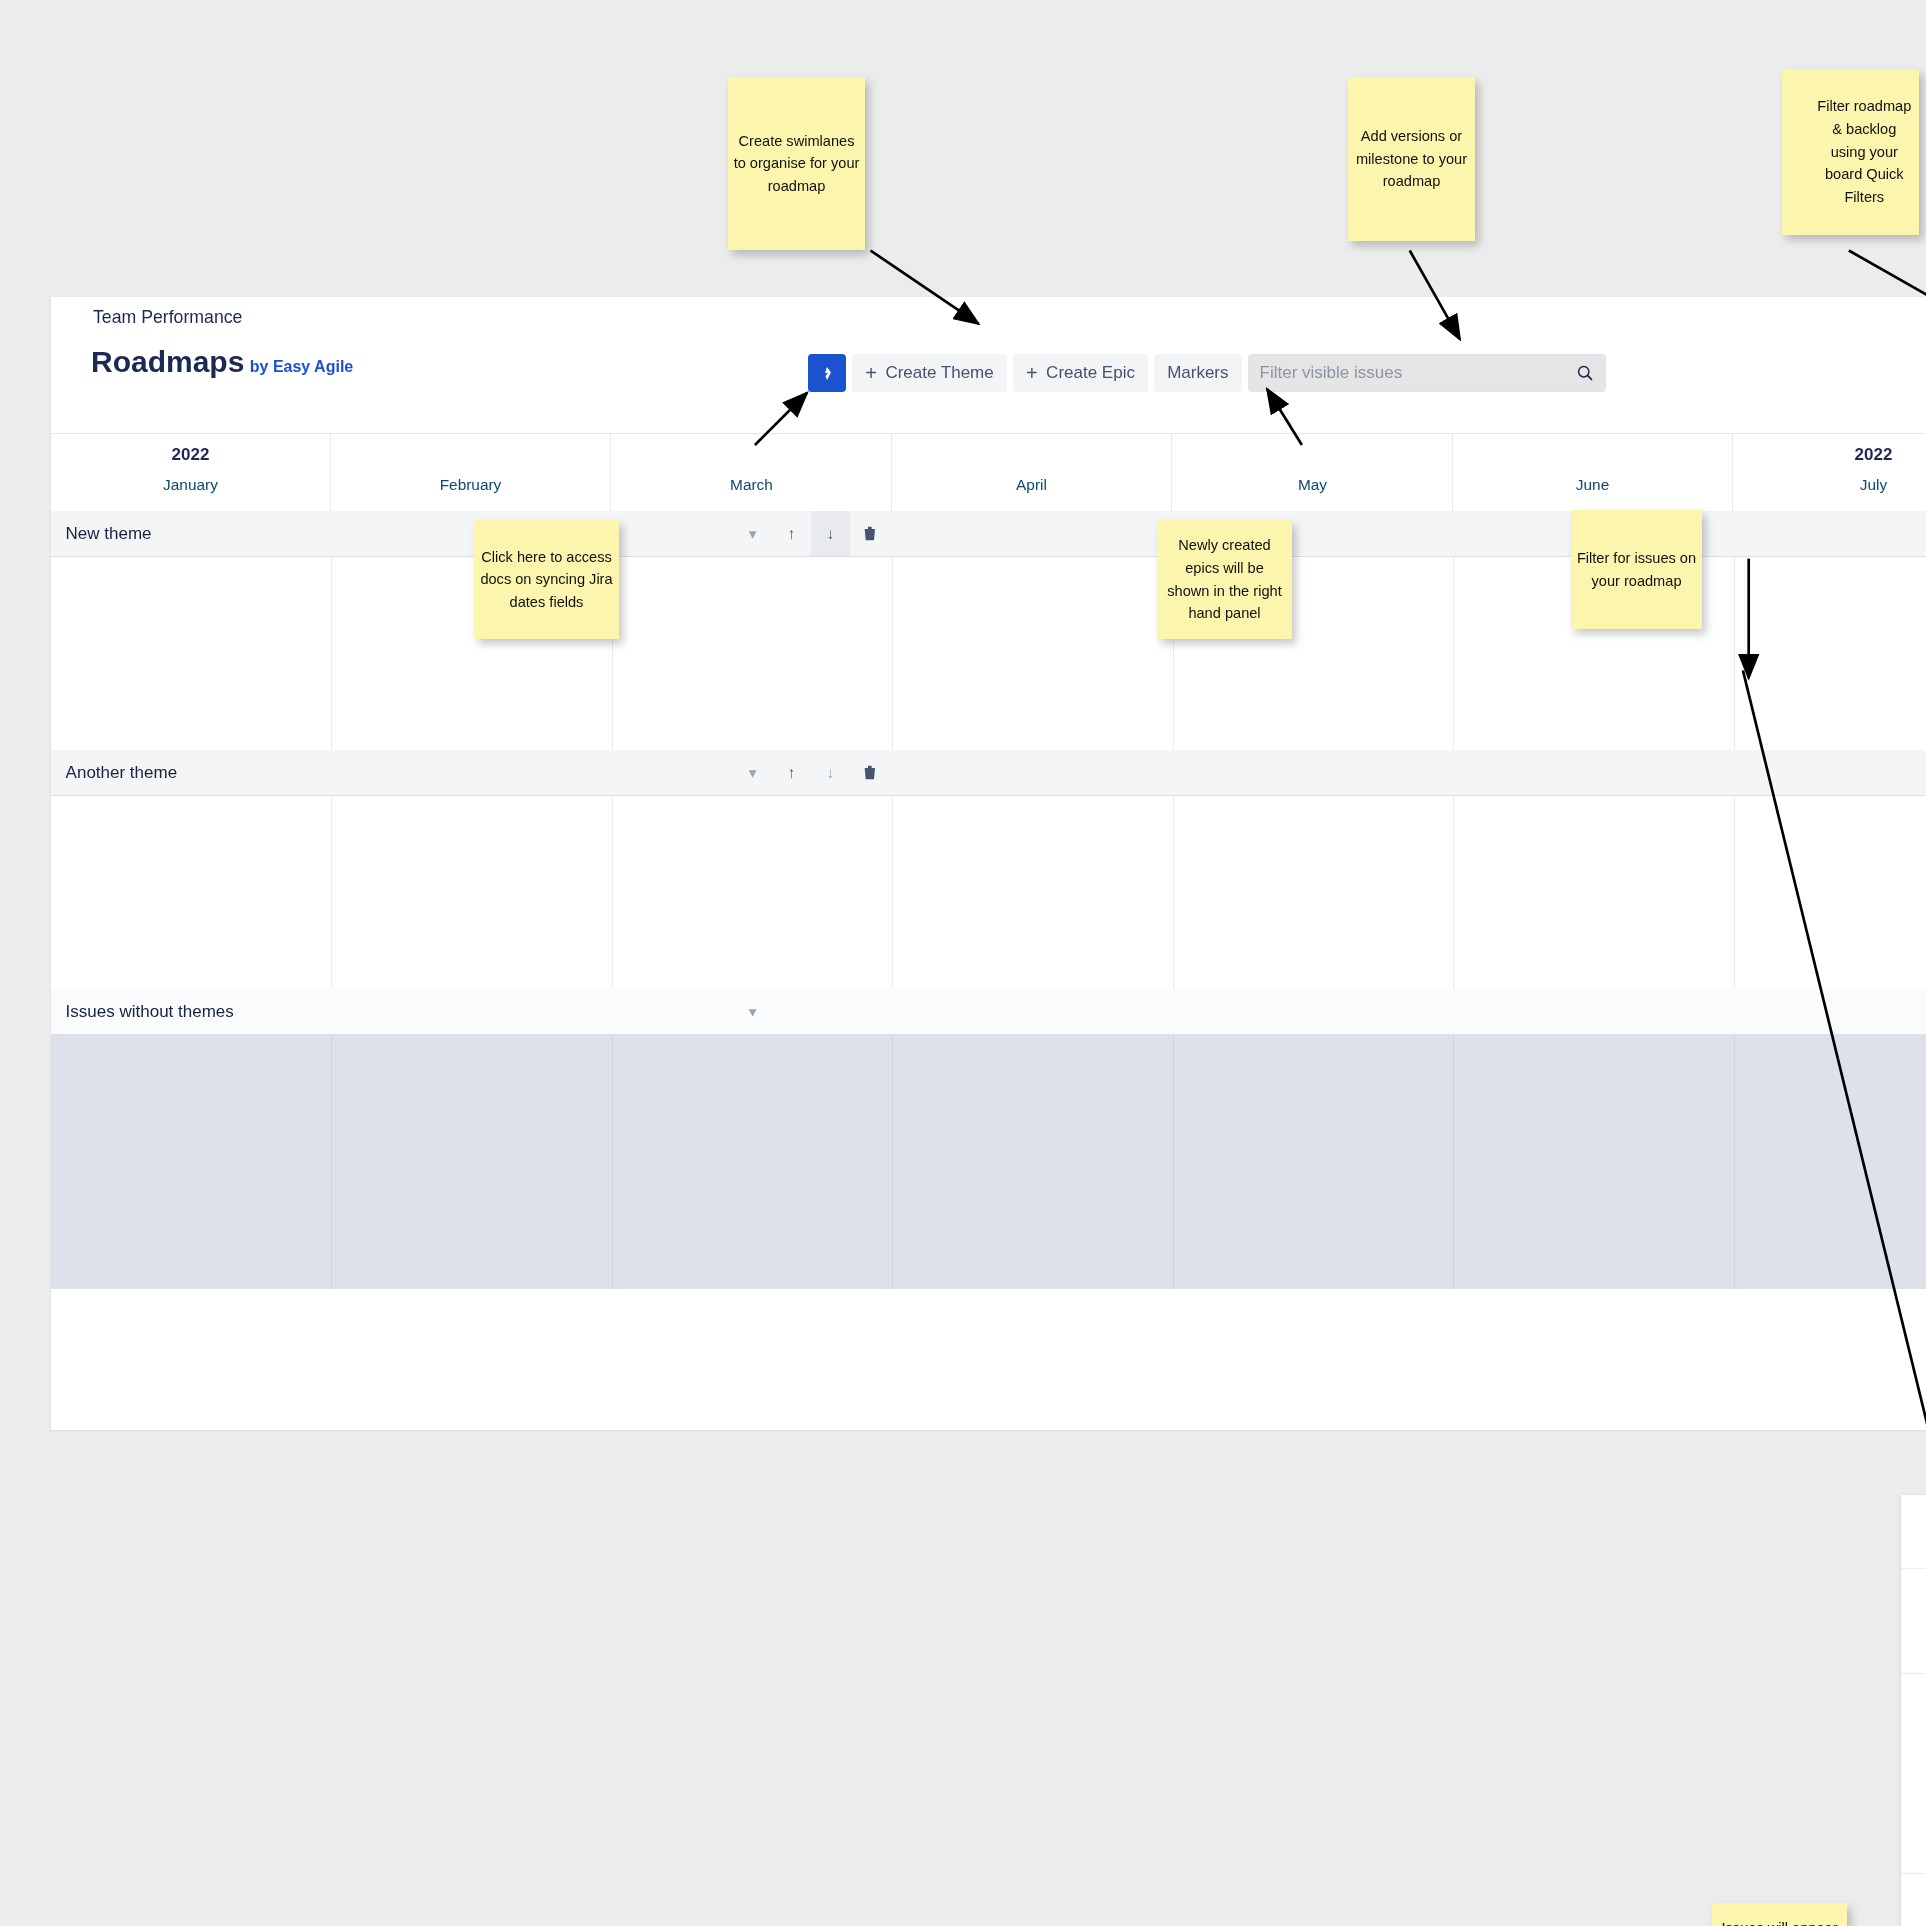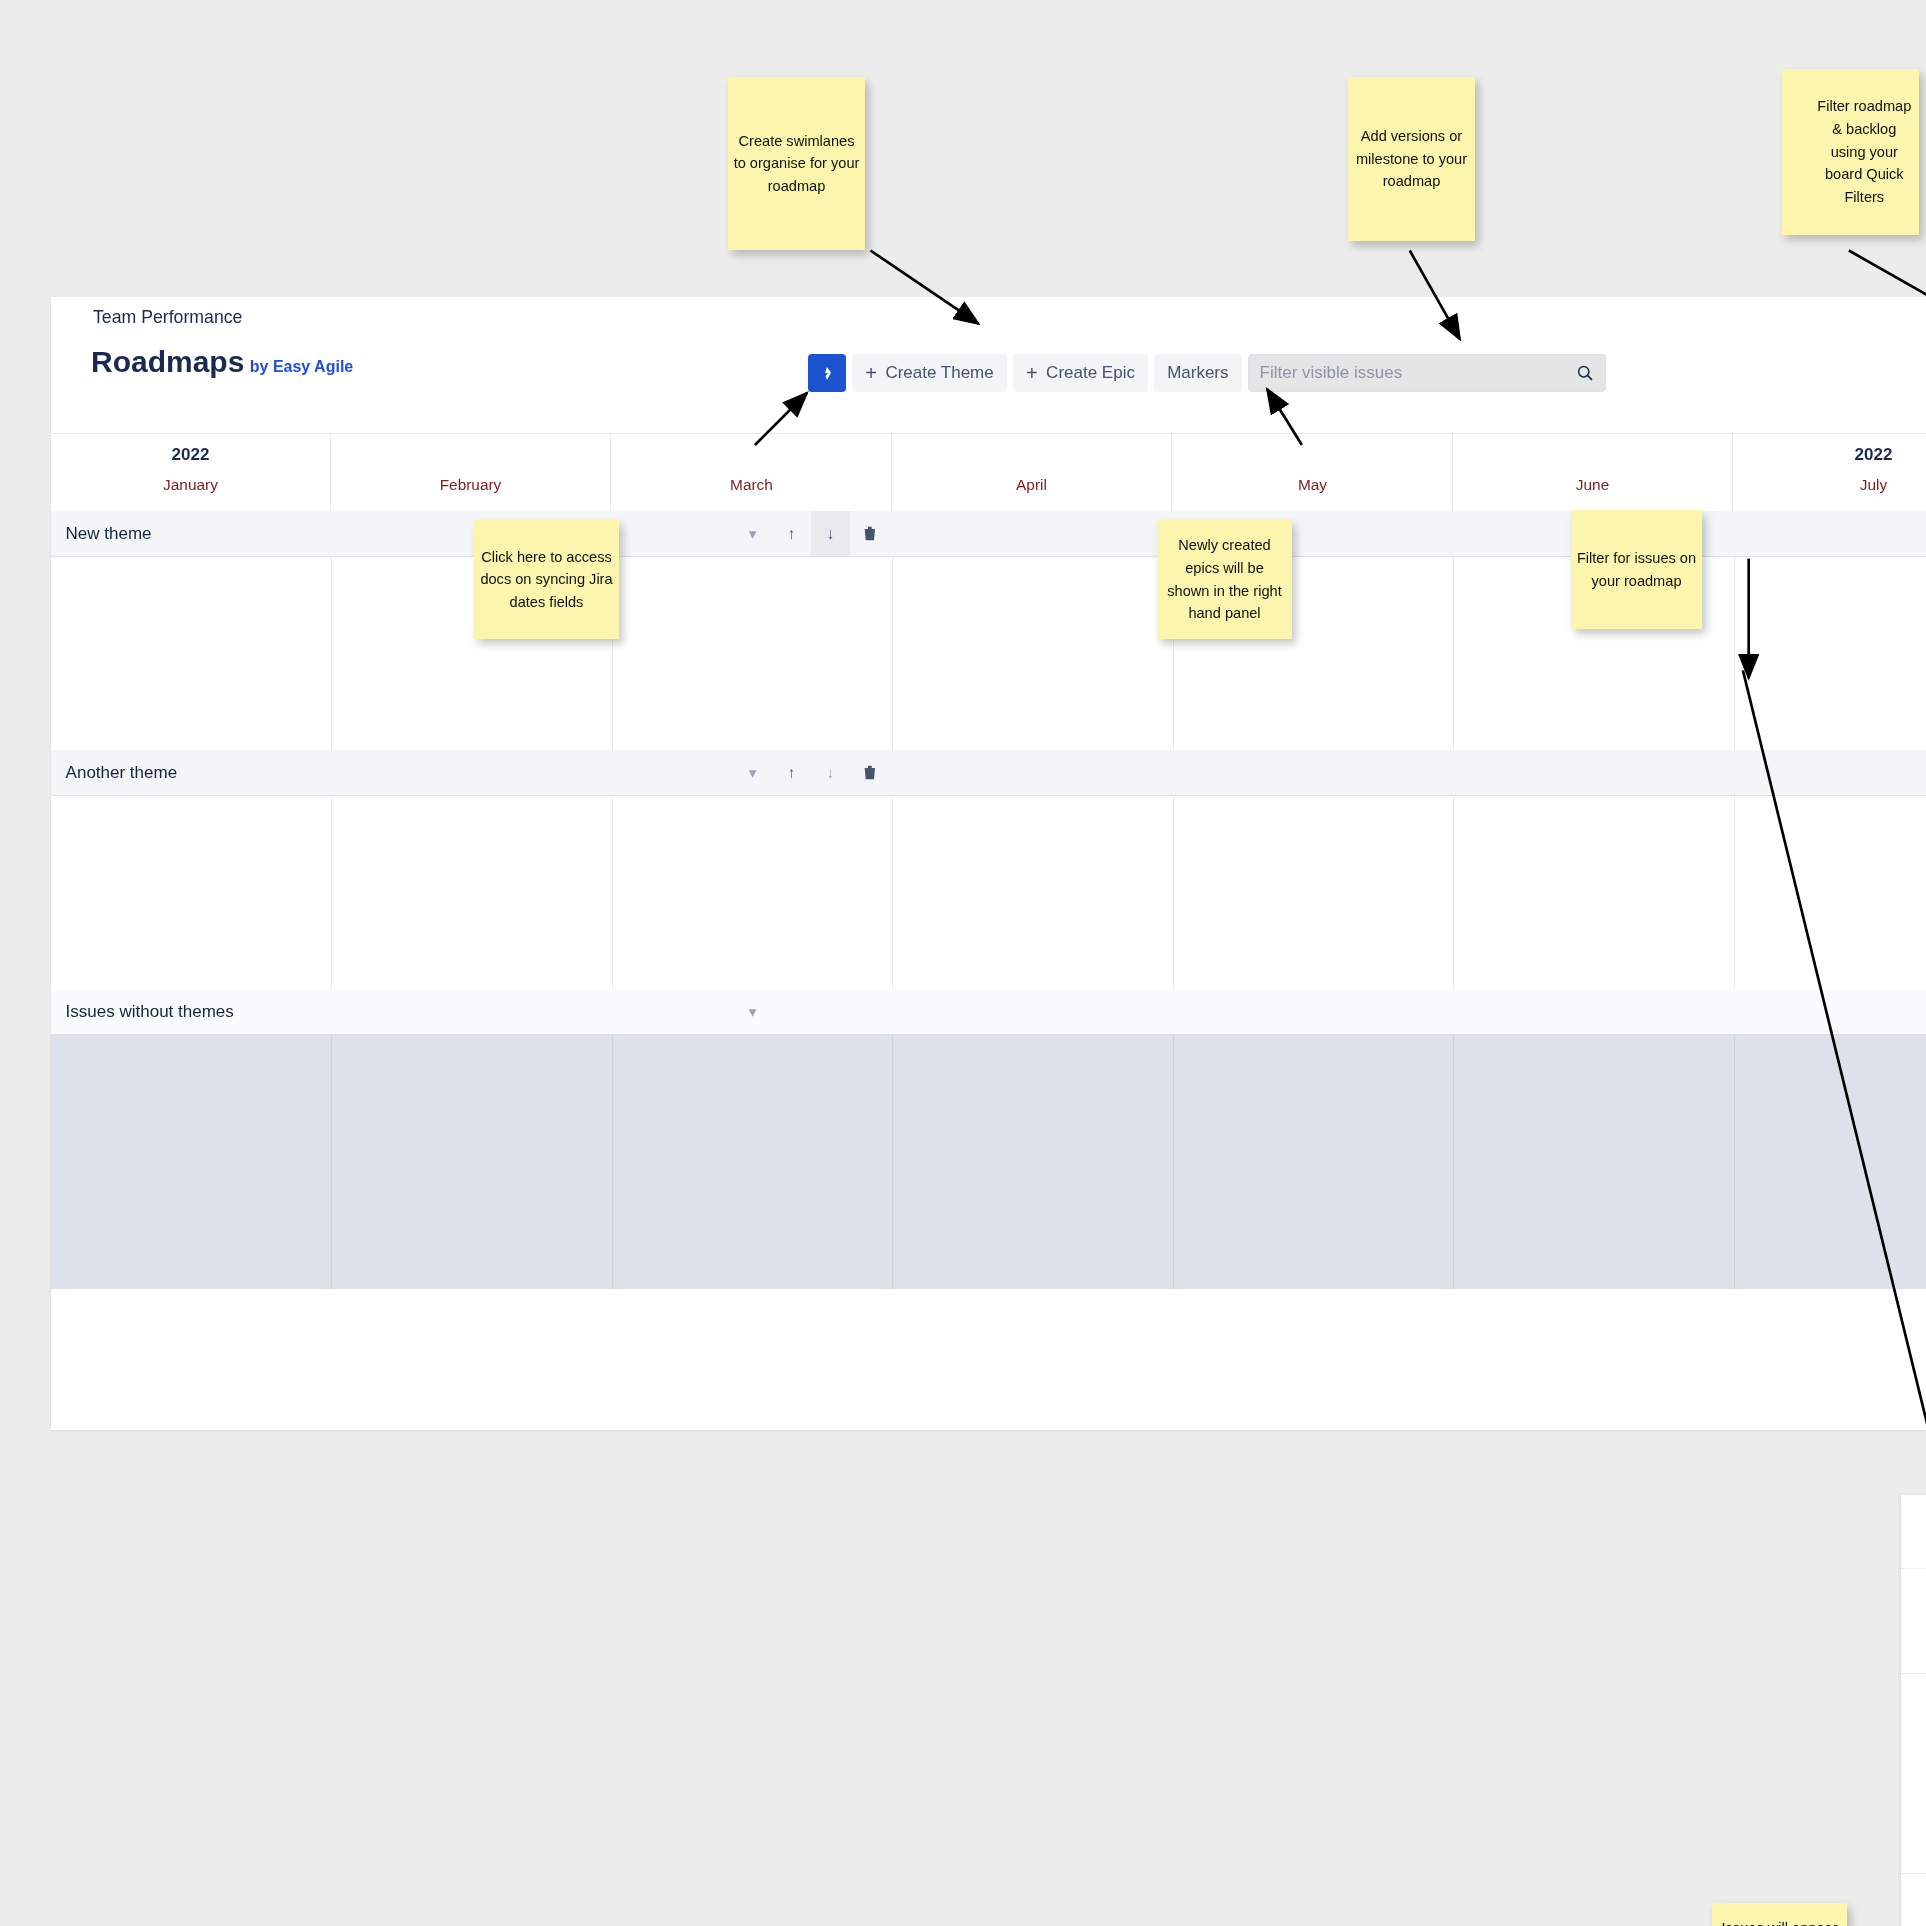--- a/index.html
+++ b/index.html
@@ -85,21 +85,21 @@
   .tl-col {
     position: absolute; top: 0; bottom: 0;
     border-right: 0.8px solid #e9ebef;
   }
   .tl-year {
     position: absolute; top: 10.8px; left: 50%; transform: translateX(-50%);
     font-size: 17px; font-weight: bold; color: #1b2a52;
   }
   .tl-month {
     position: absolute; top: 42px; left: 50%; transform: translateX(-50%);
-    font-size: 15.4px; color: #7f1d1d; white-space: nowrap;
+    font-size: 15.4px; color: #0c4a6e; white-space: nowrap;
   }
 
   .theme-row {
     position: relative; height: 46px;
     background: #f4f5f7;
     border-bottom: 0.8px solid #dcdfe4;
     display: flex; align-items: center;
   }
   .theme-row.plain { background: #fafbfc; }
   .theme-name { margin-left: 14.6px; font-size: 17px; color: #16253f; }

